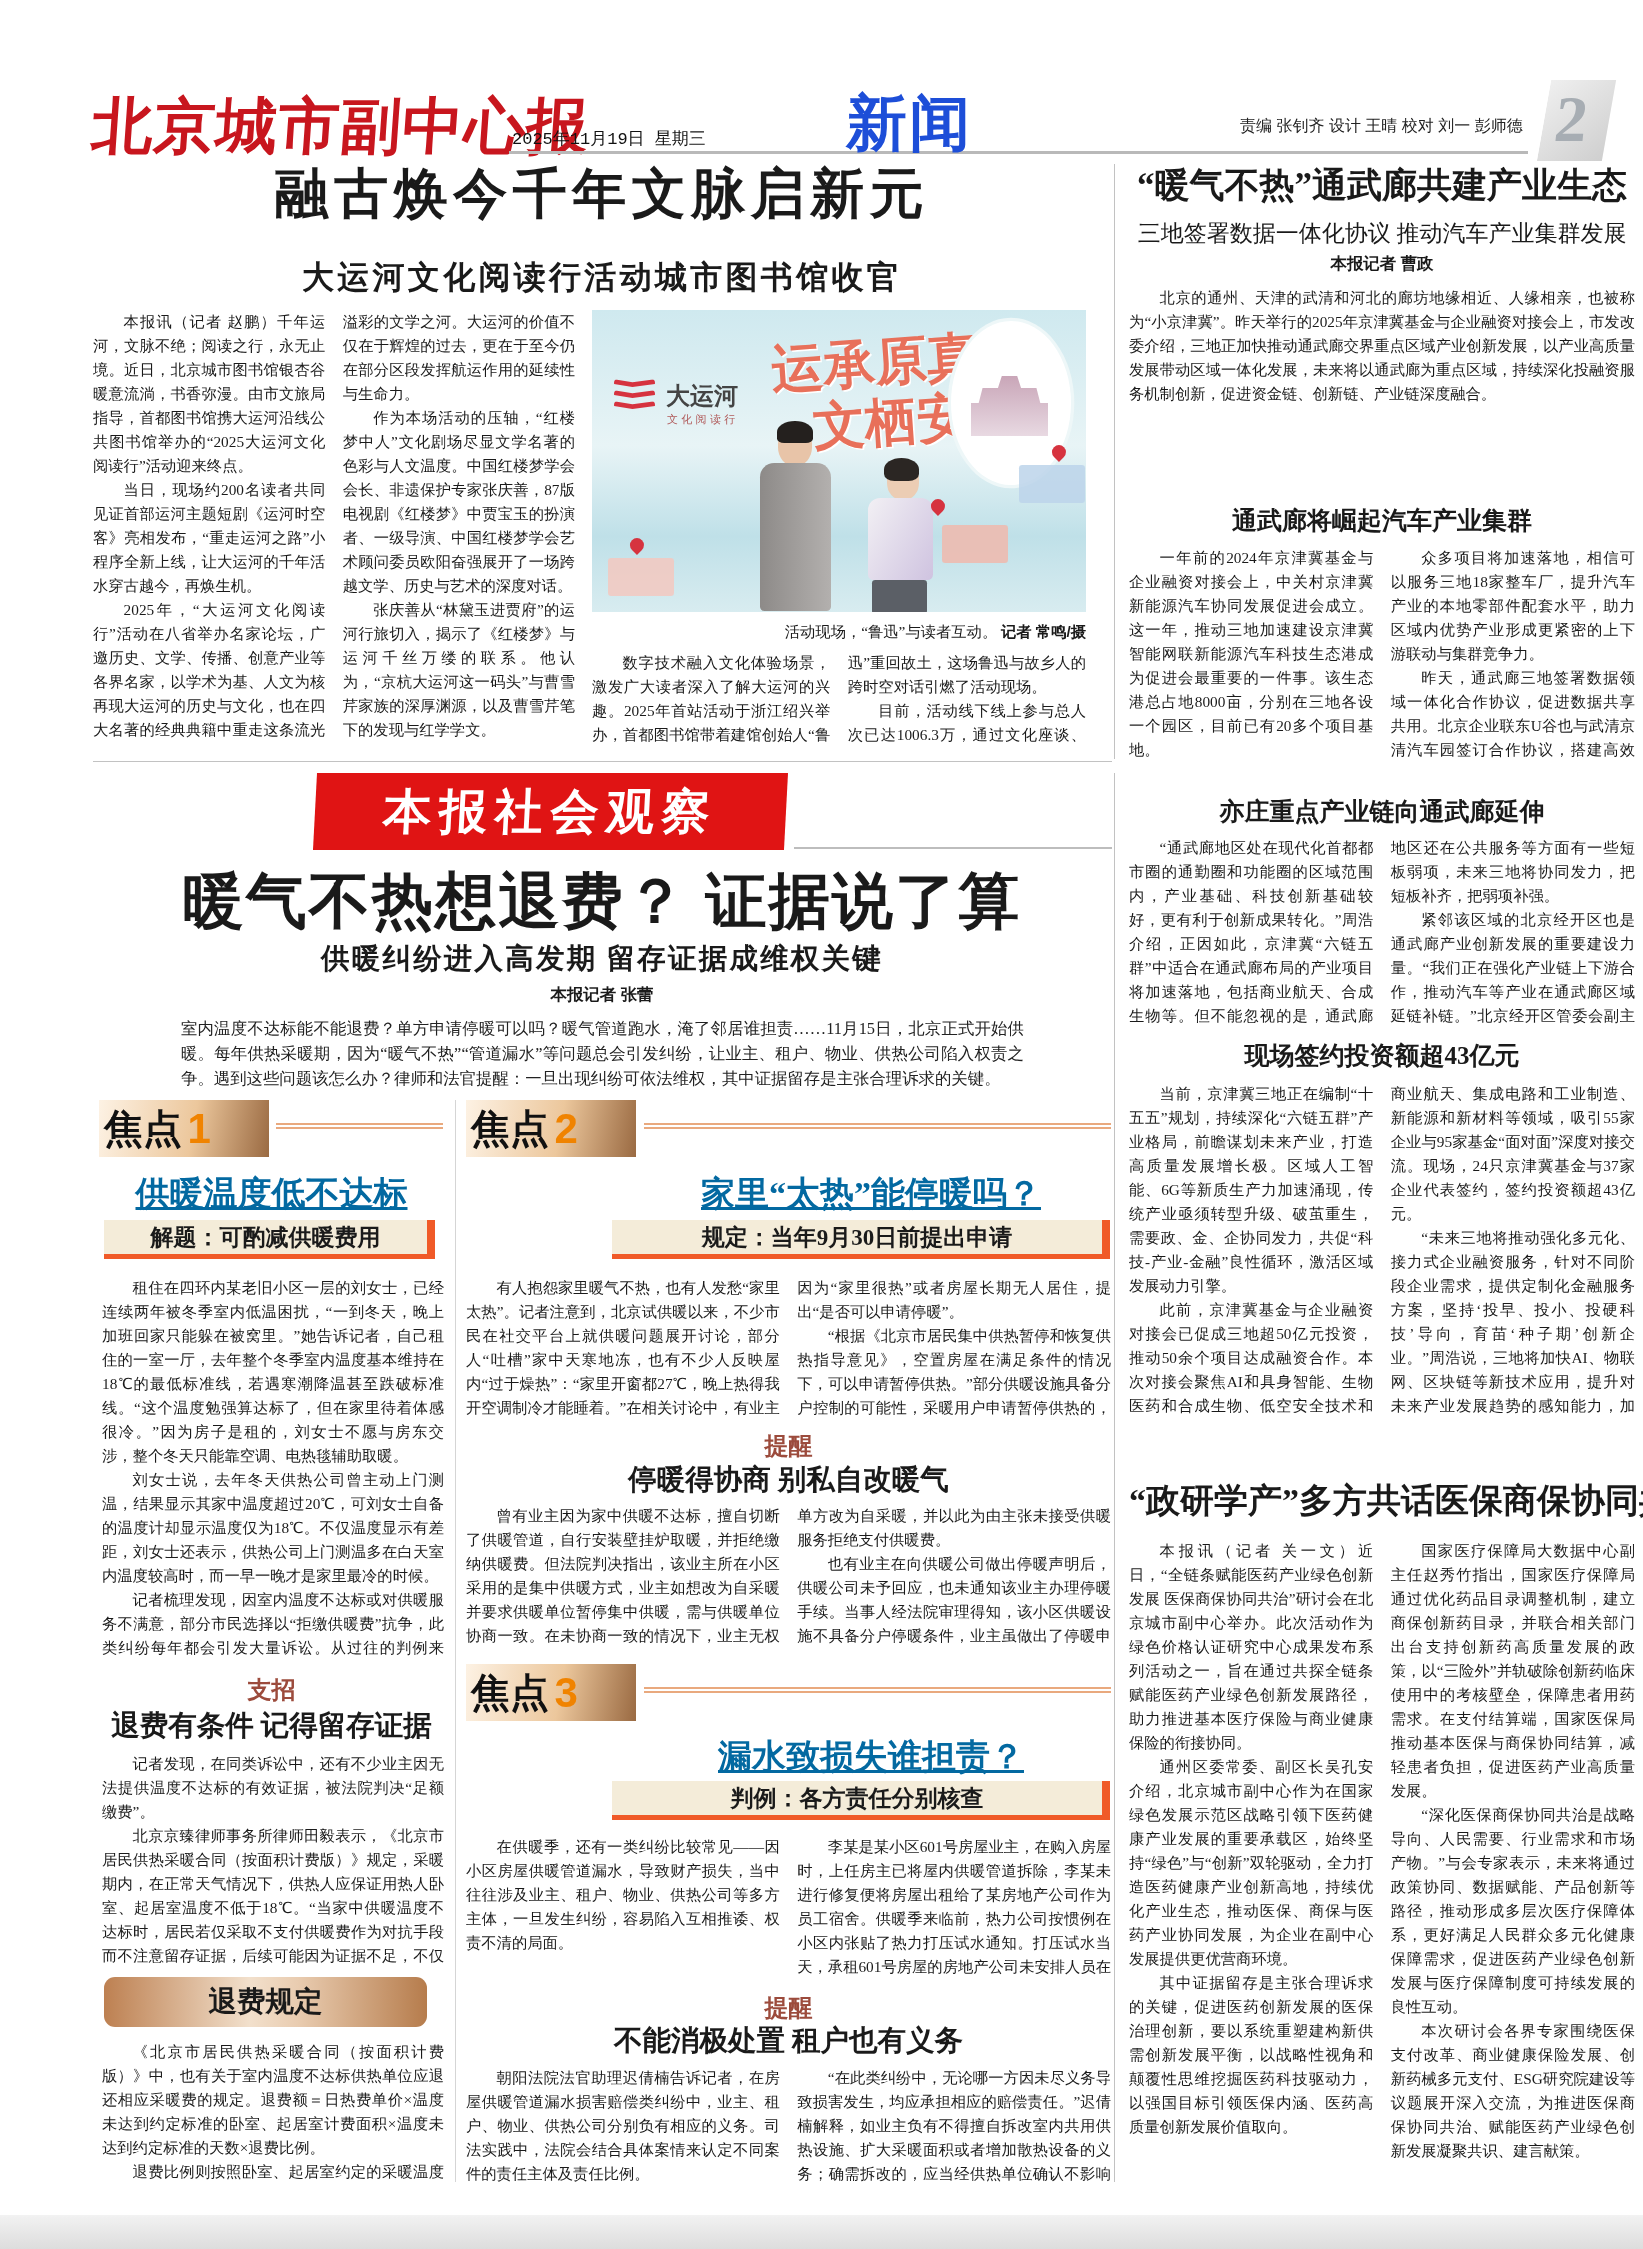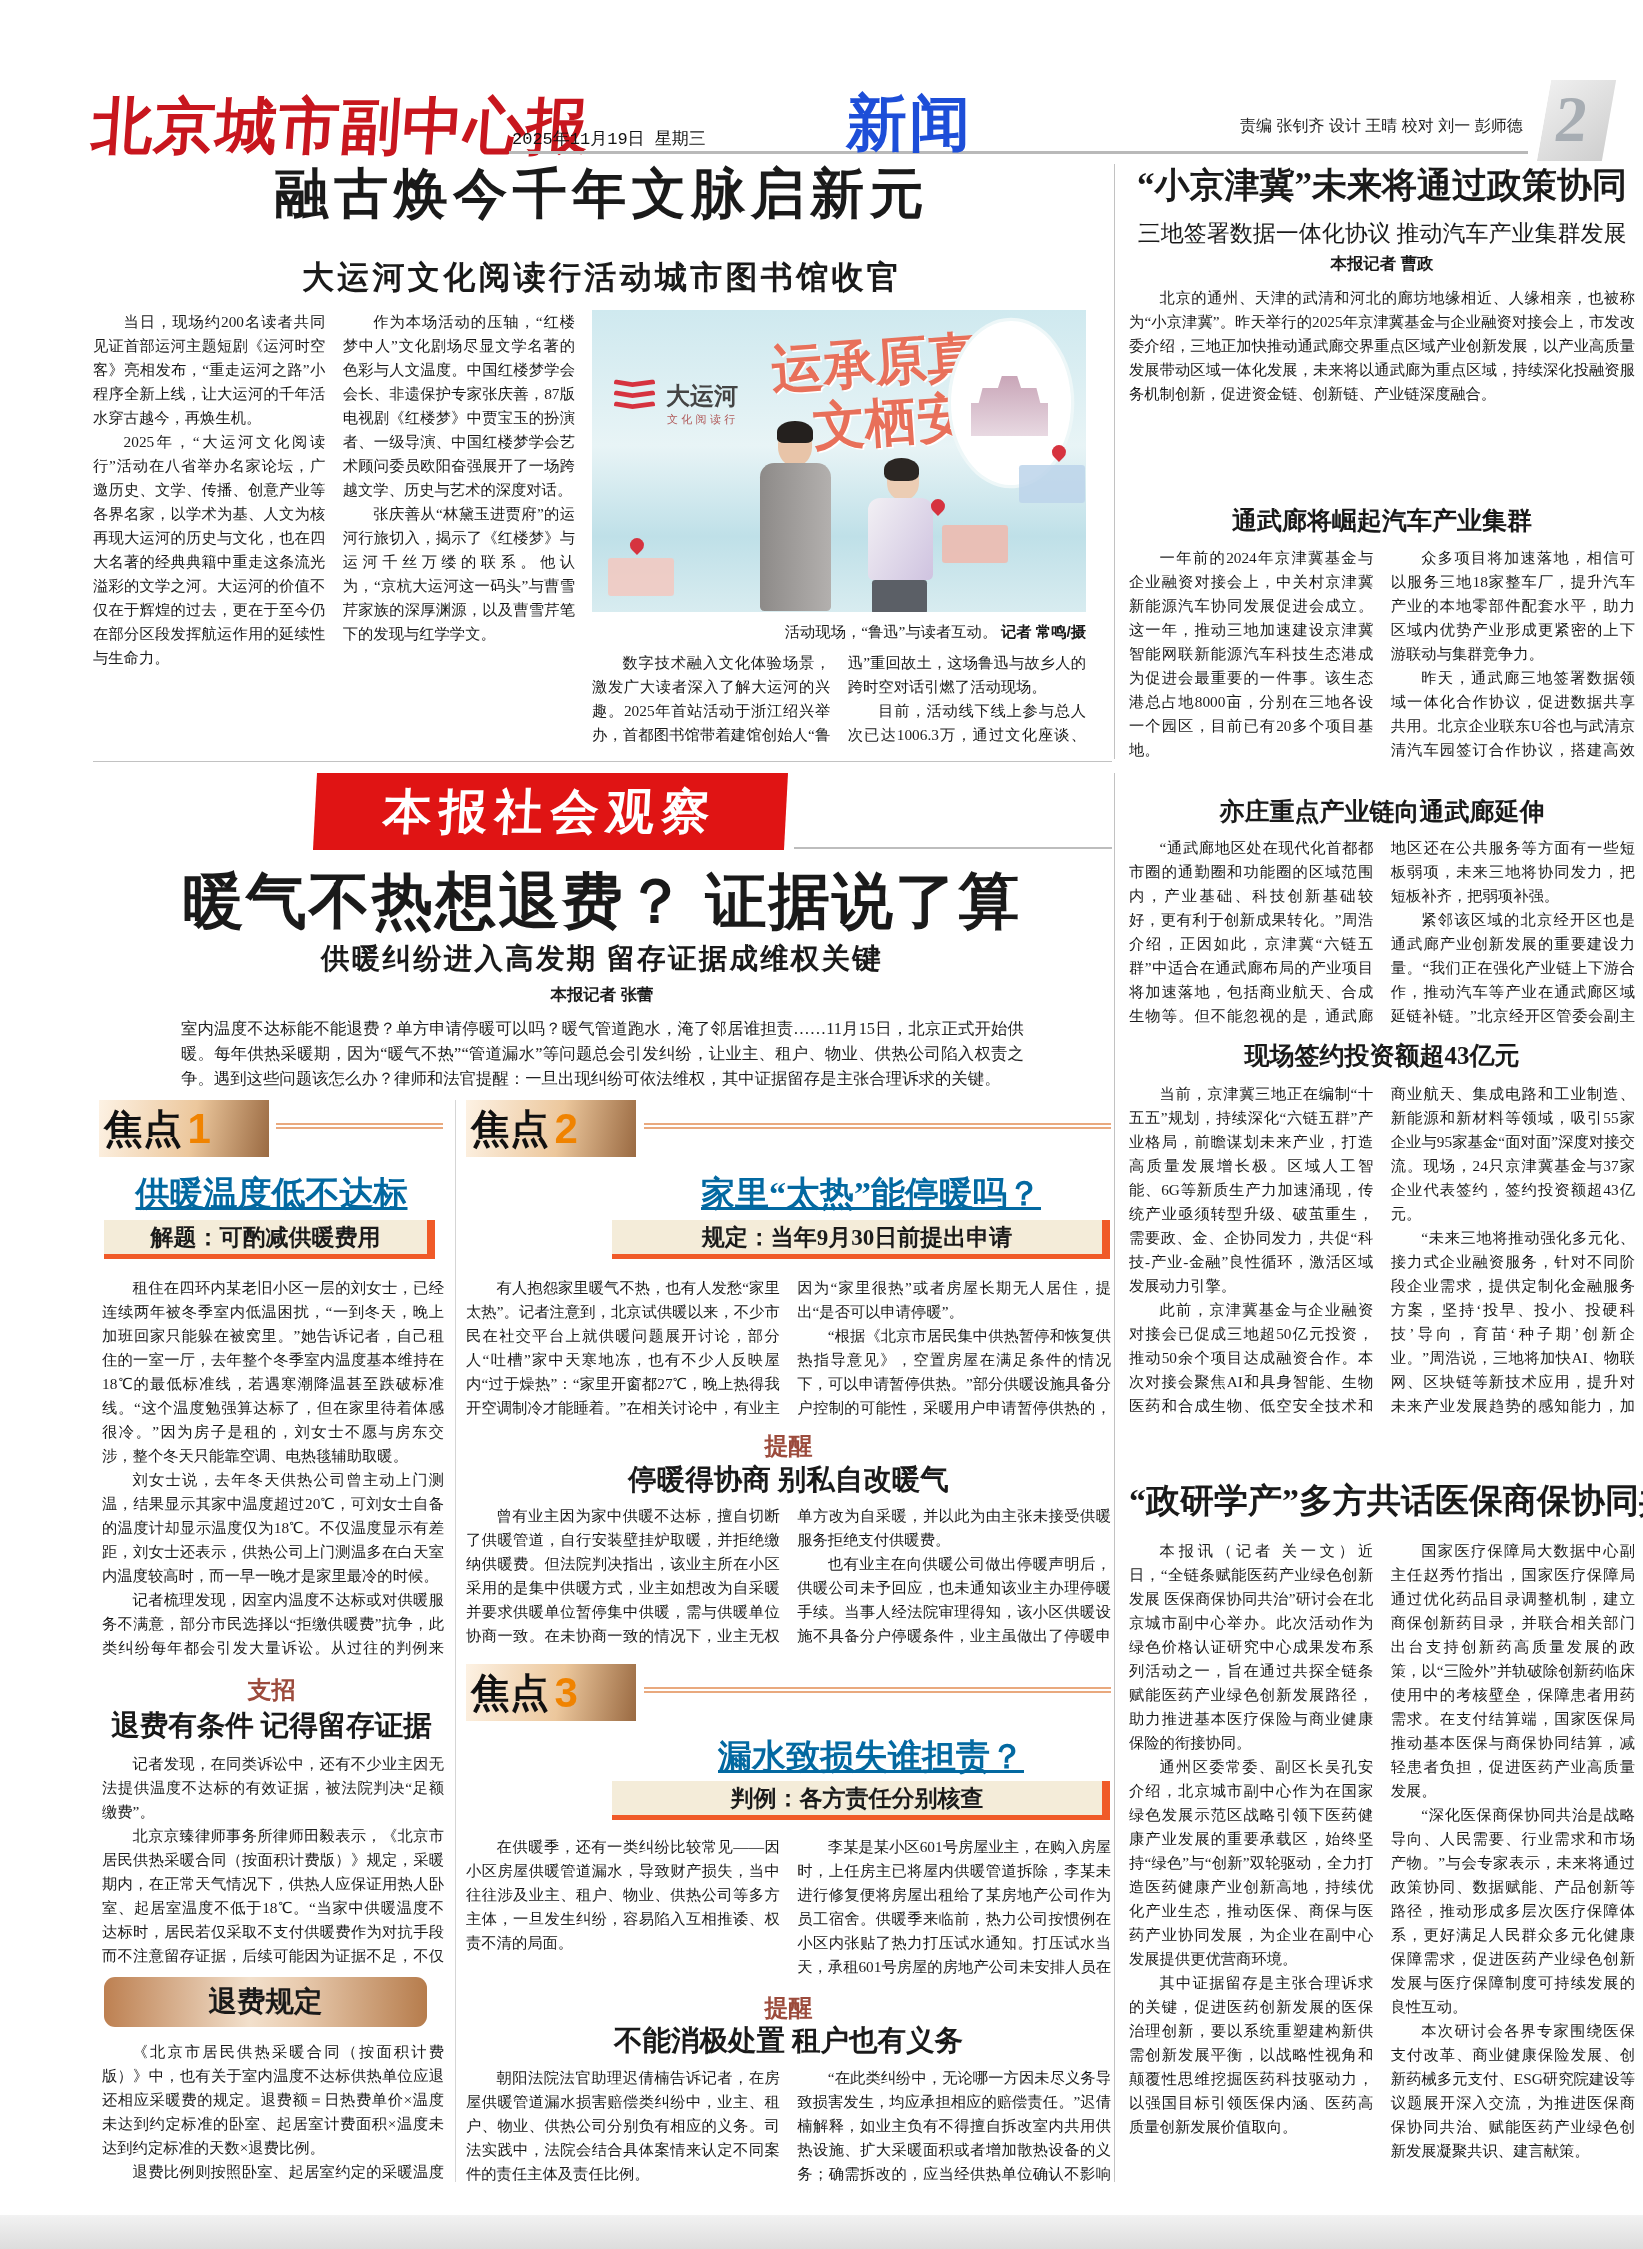--- a/index.html
+++ b/index.html
@@ -113,20 +113,21 @@
   <div class="abs pubdate">2025年11月19日 星期三</div>
   <div class="abs header-rule"></div>
   <div class="abs section-name">新闻</div>
   <div class="abs credits">责编 张钊齐  设计 王晴  校对 刘一 彭师德</div>
   <div class="abs pagenum-box"></div>
   <div class="abs pagenum">2</div>
 
   <div class="abs lead-hl">融古焕今千年文脉启新元</div>
   <div class="abs lead-deck">大运河文化阅读行活动城市图书馆收官</div>
   <div class="abs lead-bodyA body-text cols2">
+      <p>本报讯（记者 赵鹏）千年运河，文脉不绝；阅读之行，永无止境。近日，北京城市图书馆银杏谷暖意流淌，书香弥漫。由市文旅局指导，首都图书馆携大运河沿线公共图书馆举办的“2025大运河文化阅读行”活动迎来终点。</p>
       <p>当日，现场约200名读者共同见证首部运河主题短剧《运河时空客》亮相发布，“重走运河之路”小程序全新上线，让大运河的千年活水穿古越今，再焕生机。</p>
       <p>2025年，“大运河文化阅读行”活动在八省举办名家论坛，广邀历史、文学、传播、创意产业等各界名家，以学术为基、人文为核再现大运河的历史与文化，也在四大名著的经典典籍中重走这条流光溢彩的文学之河。大运河的价值不仅在于辉煌的过去，更在于至今仍在部分区段发挥航运作用的延续性与生命力。</p>
       <p>作为本场活动的压轴，“红楼梦中人”文化剧场尽显文学名著的色彩与人文温度。中国红楼梦学会会长、非遗保护专家张庆善，87版电视剧《红楼梦》中贾宝玉的扮演者、一级导演、中国红楼梦学会艺术顾问委员欧阳奋强展开了一场跨越文学、历史与艺术的深度对话。</p>
       <p>张庆善从“林黛玉进贾府”的运河行旅切入，揭示了《红楼梦》与运河千丝万缕的联系。他认为，“京杭大运河这一码头”与曹雪芹家族的深厚渊源，以及曹雪芹笔下的发现与红学学文。</p>
     </div>
 
   <div class="abs photo">
     <div class="slogan">
       <div>运承原真</div>
       <div class="l2">文栖安德</div>
@@ -165,21 +166,21 @@
   <div class="abs lead-bodyB body-text cols2">
       <p>数字技术融入文化体验场景，激发广大读者深入了解大运河的兴趣。2025年首站活动于浙江绍兴举办，首都图书馆带着建馆创始人“鲁迅”重回故土，这场鲁迅与故乡人的跨时空对话引燃了活动现场。</p>
       <p>目前，活动线下线上参与总人次已达1006.3万，通过文化座谈、运河市集、城市漫游、短视频大赛等多元化形式，打造了集名家引领、非遗焕彩、文旅融合于一体的新型阅读推广活动模式。</p>
     </div>
 
   <div class="abs vrule" style="left:1114px;top:164px;height:595px;"></div>
   <div class="abs hrule" style="left:93px;top:761px;width:1019px;"></div>
   <div class="abs vrule" style="left:1114px;top:773px;height:1409px;"></div>
   <div class="abs vrule" style="left:455px;top:1100px;height:1082px;background:#d5d5d5;"></div>
 
-  <div class="abs r-hl">“小京津冀”未来将通过政策协同</div>
+  <div class="abs r-hl">“暖气不热”通武廊共建产业生态</div>
   <div class="abs r-deck">三地签署数据一体化协议 推动汽车产业集群发展</div>
   <div class="abs r-byline">本报记者 曹政</div>
   <div class="abs r-intro body-text">
       <p>北京的通州、天津的武清和河北的廊坊地缘相近、人缘相亲，也被称为“小京津冀”。昨天举行的2025年京津冀基金与企业融资对接会上，市发改委介绍，三地正加快推动通武廊交界重点区域产业创新发展，以产业高质量发展带动区域一体化发展，未来将以通武廊为重点区域，持续深化投融资服务机制创新，促进资金链、创新链、产业链深度融合。</p>
     </div>
   <div class="abs r-sub" style="top:504px;">通武廊将崛起汽车产业集群</div>
   <div class="abs r-body body-text cols2" style="top:546px;height:241px;">
       <p>一年前的2024年京津冀基金与企业融资对接会上，中关村京津冀新能源汽车协同发展促进会成立。这一年，推动三地加速建设京津冀智能网联新能源汽车科技生态港成为促进会最重要的一件事。该生态港总占地8000亩，分别在三地各设一个园区，目前已有20多个项目基地。</p>
       <p>众多项目将加速落地，相信可以服务三地18家整车厂，提升汽车产业的本地零部件配套水平，助力区域内优势产业形成更紧密的上下游联动与集群竞争力。</p>
       <p>昨天，通武廊三地签署数据领域一体化合作协议，促进数据共享共用。北京企业联东U谷也与武清京清汽车园签订合作协议，搭建高效产融对接平台，整合多元金融资源。</p>

